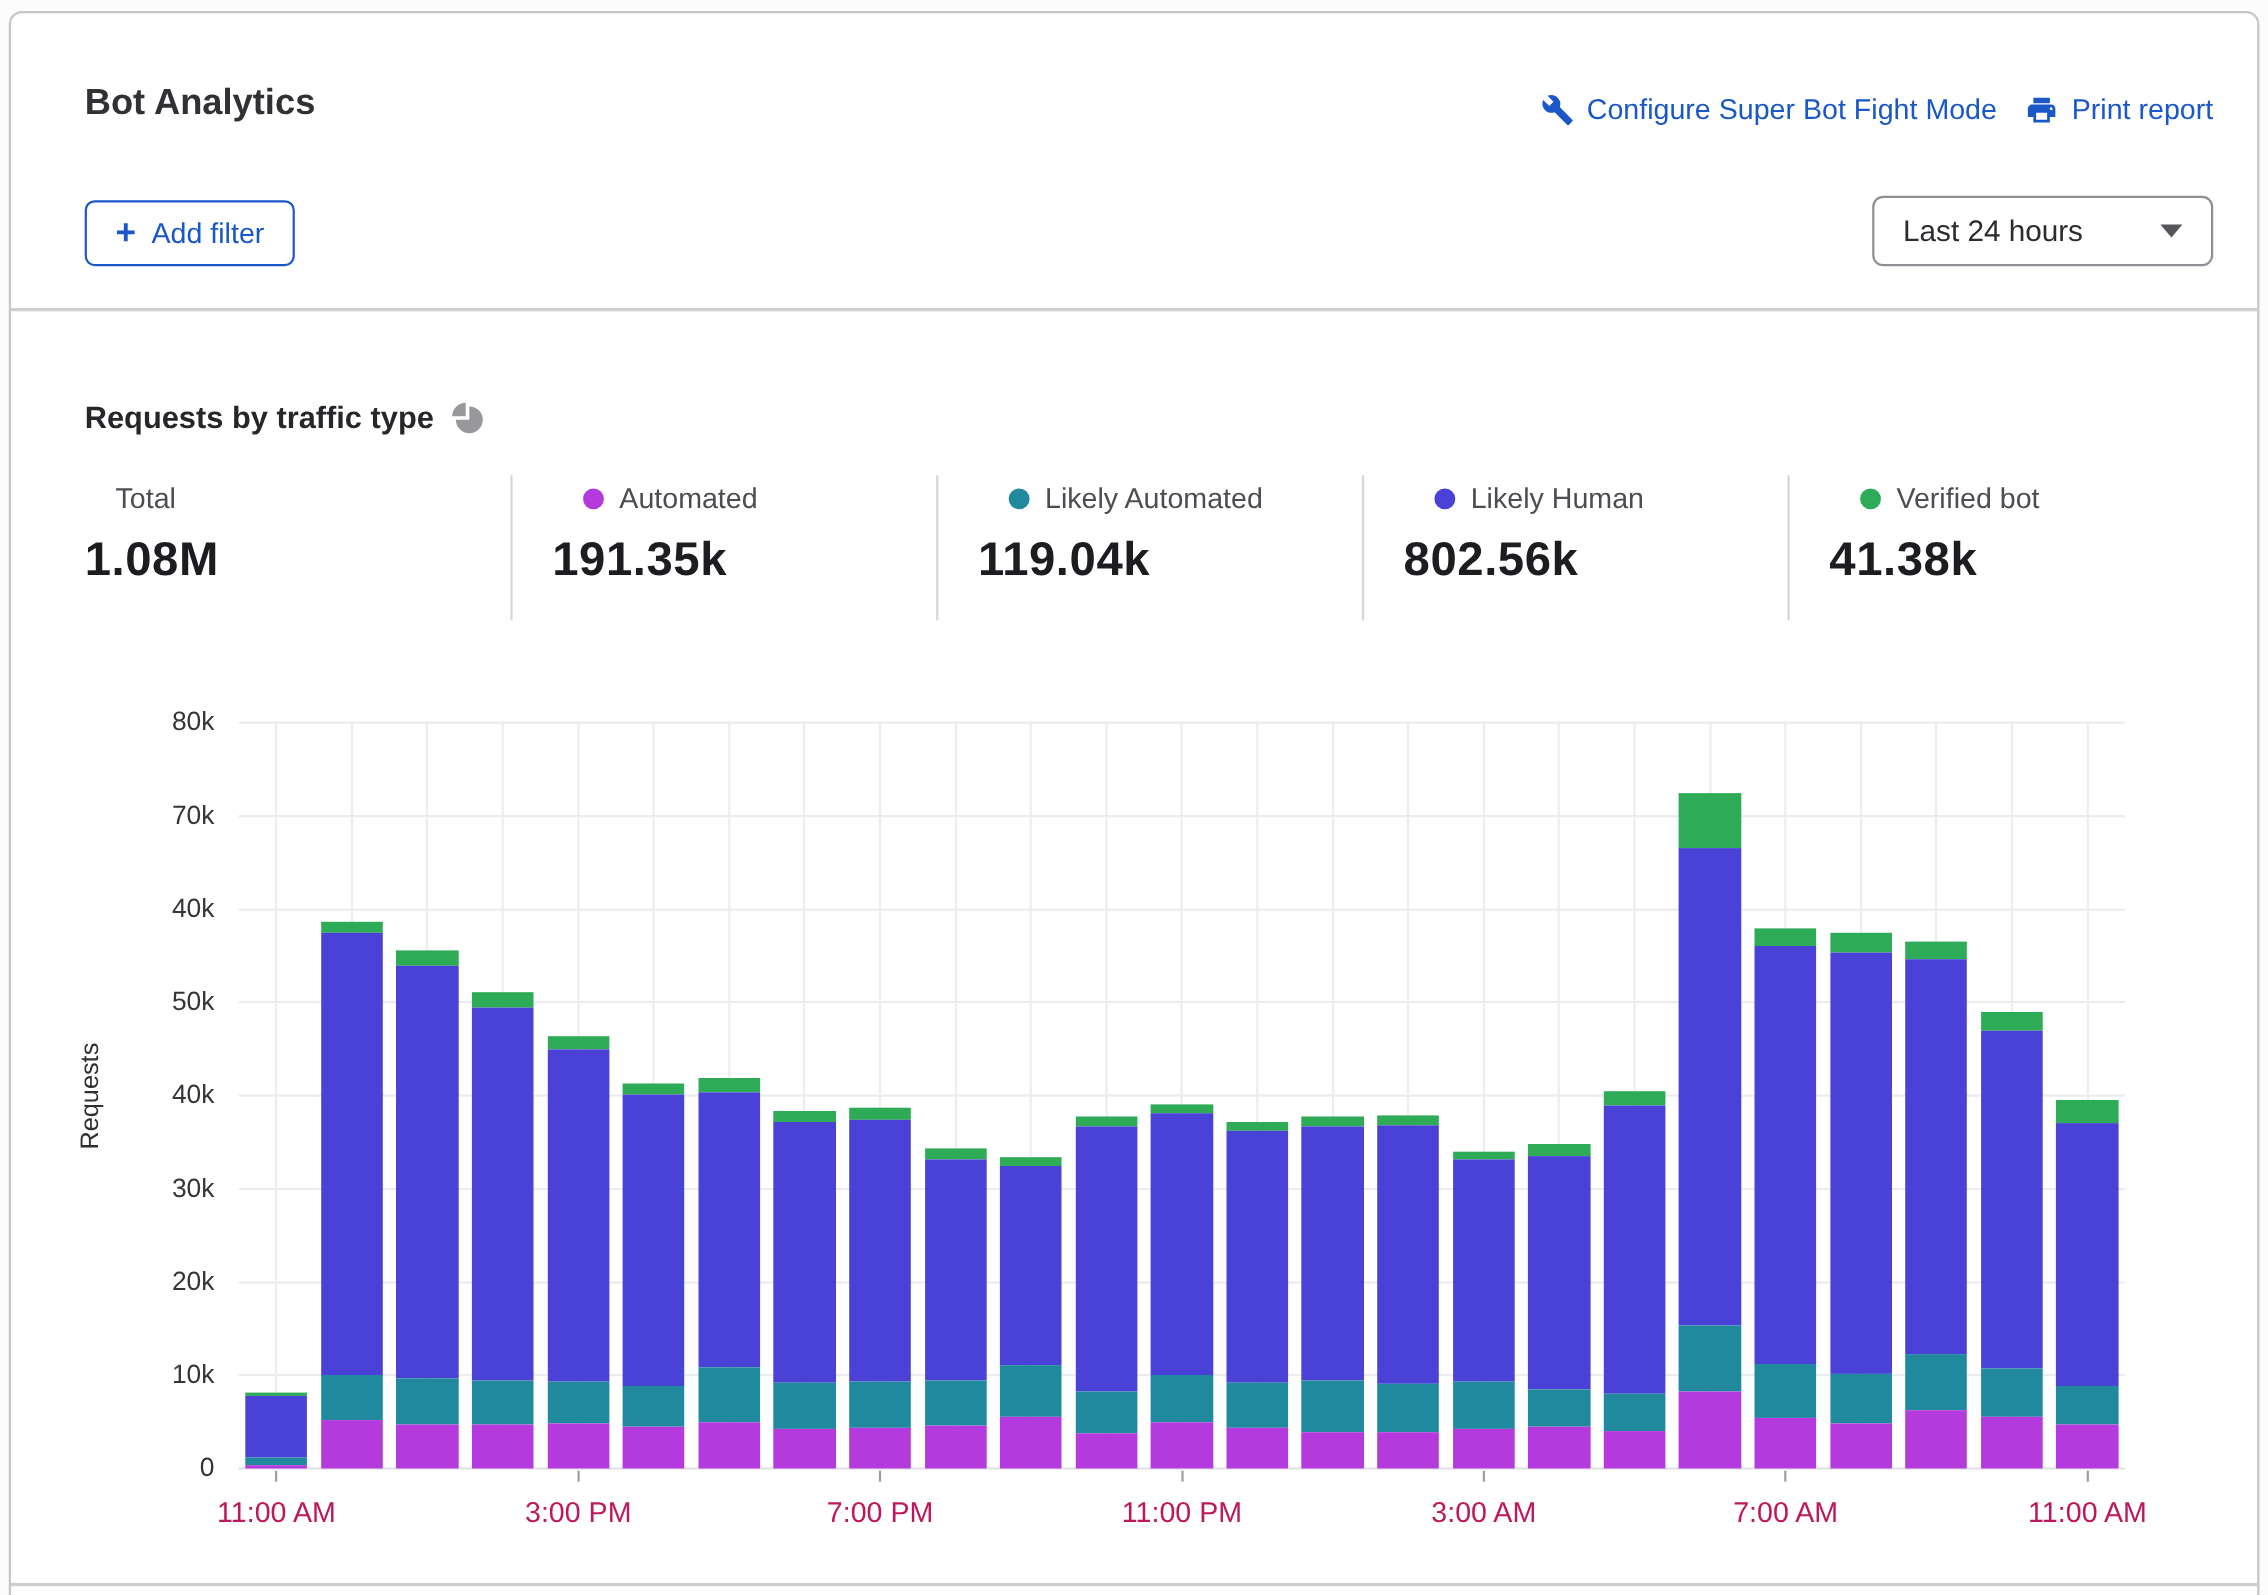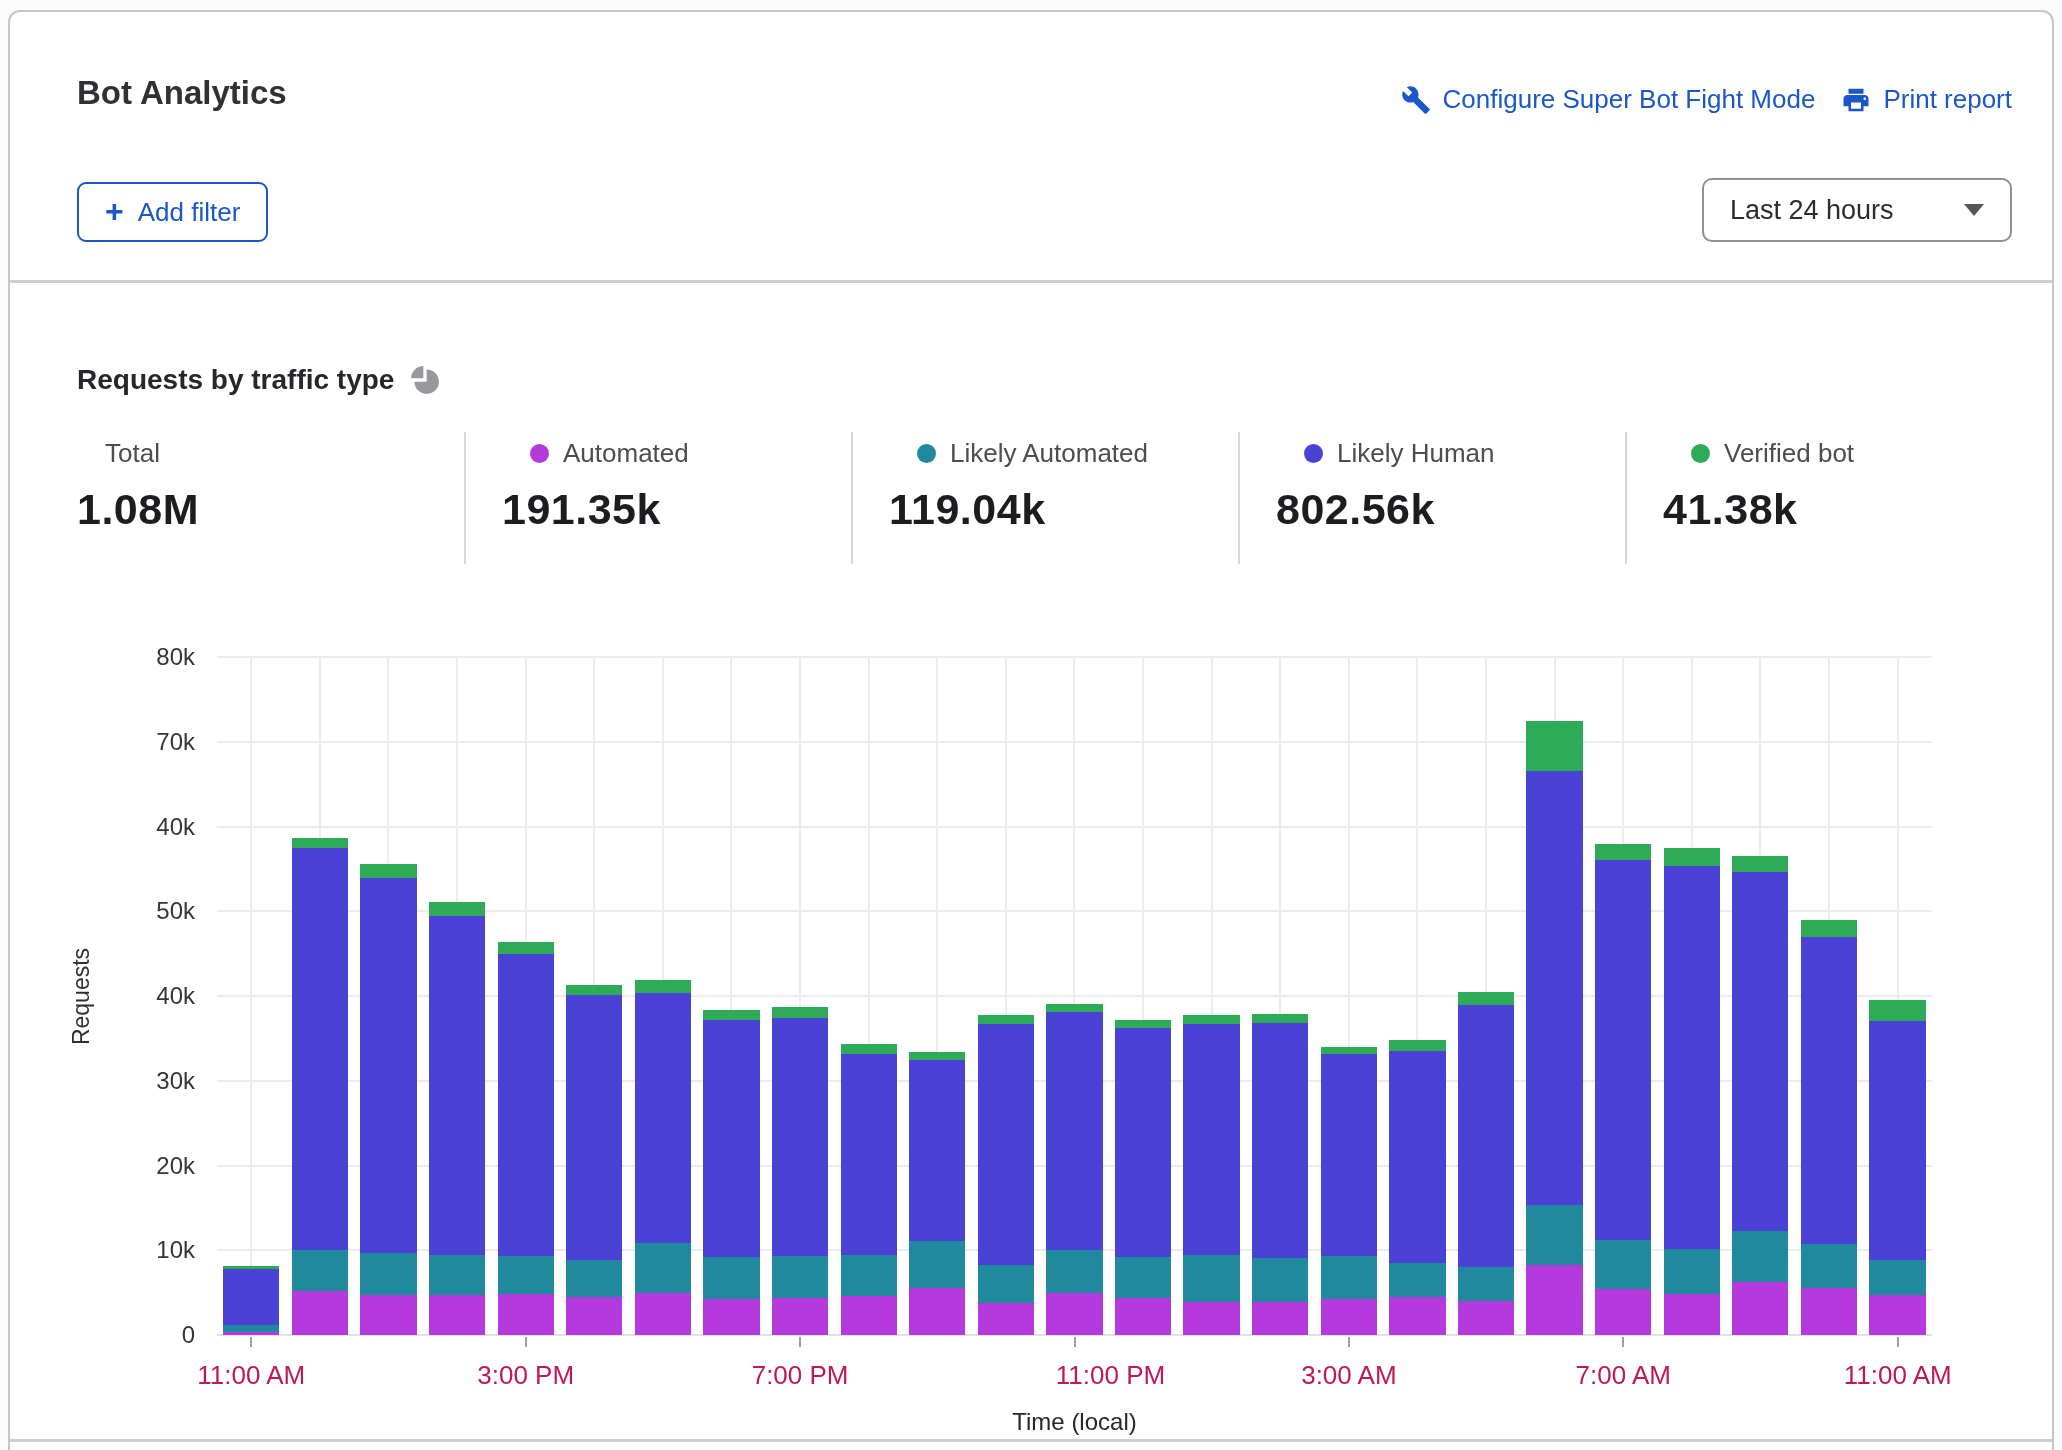--- a/index.html
+++ b/index.html
@@ -390,21 +390,20 @@
       <div class="xtick" style="left: calc(34% - 1px);"></div>
       <div class="xtick" style="left: calc(50% - 1px);"></div>
       <div class="xtick" style="left: calc(66% - 1px);"></div>
       <div class="xtick" style="left: calc(82% - 1px);"></div>
       <div class="xtick" style="left: calc(98% - 1px);"></div>
     </div>
   <div class="xaxis">
       <div class="xlab" style="left: 2%;">11:00 AM</div>
       <div class="xlab" style="left: 18%;">3:00 PM</div>
       <div class="xlab" style="left: 34%;">7:00 PM</div>
-      <div class="xlab" style="left: 50%; margin-left: 36px;">11:00 PM</div>
+      <div class="xlab" style="left: 50%;">11:00 PM</div>
       <div class="xlab" style="left: 66%;">3:00 AM</div>
       <div class="xlab" style="left: 82%;">7:00 AM</div>
       <div class="xlab" style="left: 98%;">11:00 AM</div>
     </div>
-  <div class="x-axis-title">Time (local)</div>
 
   <div class="divider bottom-divider"></div>
 </div>
 
 </body></html>

